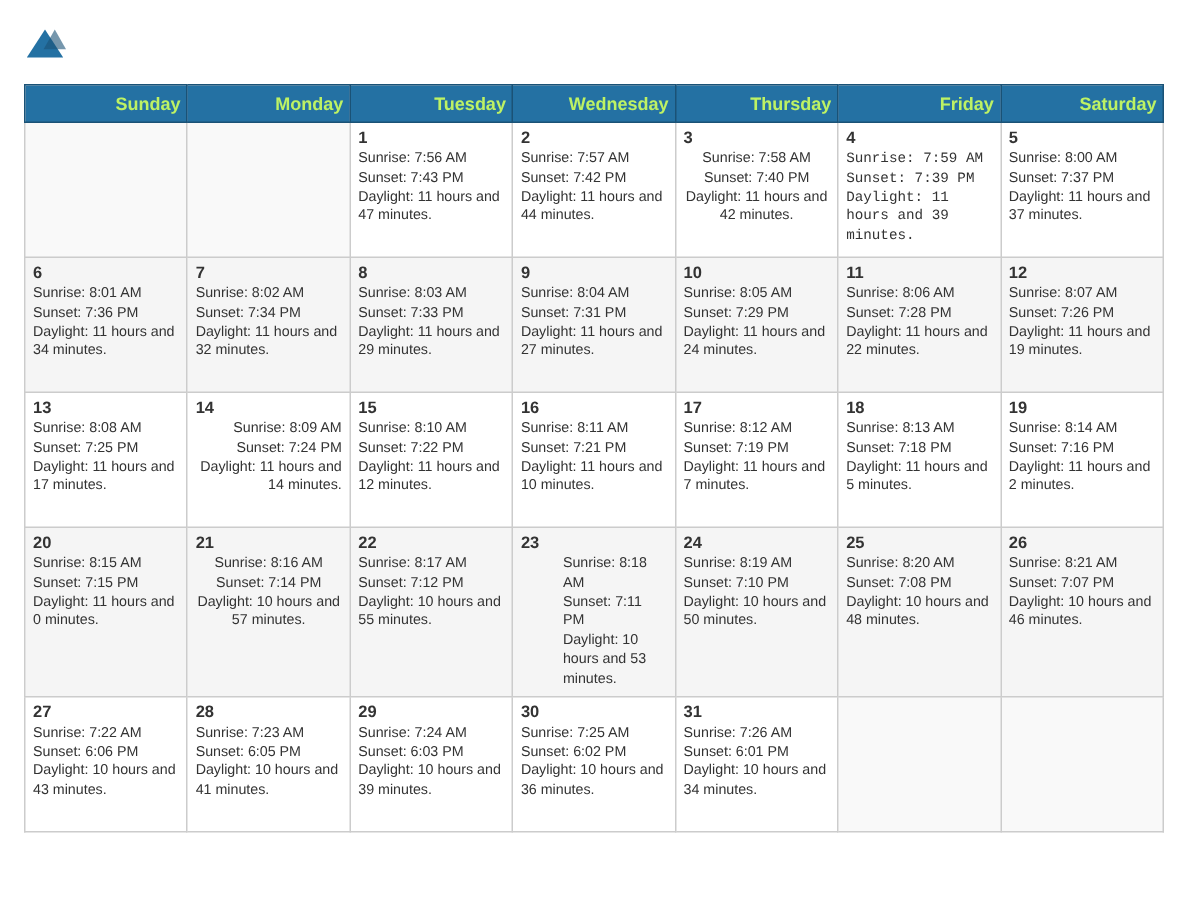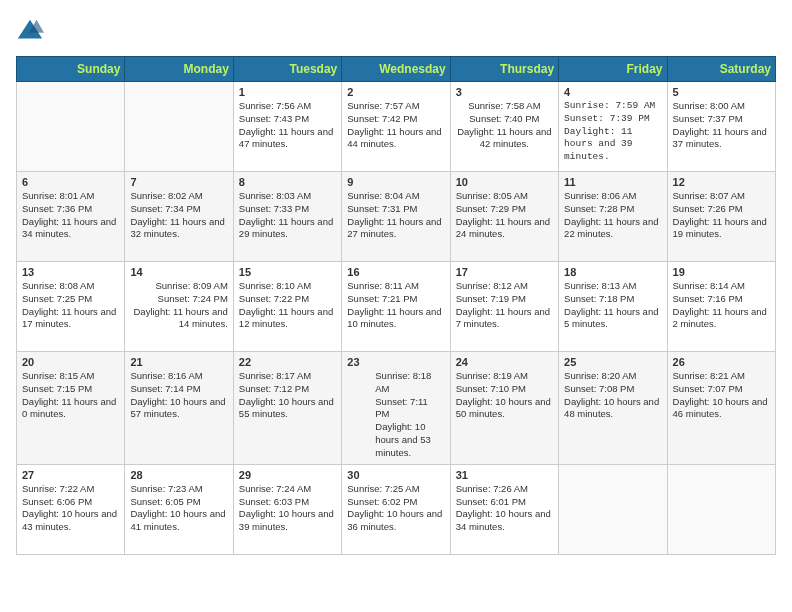--- a/index.html
+++ b/index.html
@@ -236,21 +236,21 @@
       </tr>
       <tr>
         <td>
           <div class="day-num">20</div>
           <div class="day-info" style="white-space: pre-line;">Sunrise: 8:15 AM
 Sunset: 7:15 PM
 Daylight: 11 hours and 0 minutes.</div>
         </td>
         <td>
           <div class="day-num">21</div>
-          <div class="day-info" style="white-space: pre-line;">Sunrise: 8:16 AM
+          <div class="day-info" style="white-space: pre-line; text-align: center;">Sunrise: 8:16 AM
 Sunset: 7:14 PM
 Daylight: 10 hours and 57 minutes.</div>
         </td>
         <td>
           <div class="day-num">22</div>
           <div class="day-info" style="white-space: pre-line;">Sunrise: 8:17 AM
 Sunset: 7:12 PM
 Daylight: 10 hours and 55 minutes.</div>
         </td>
         <td>

